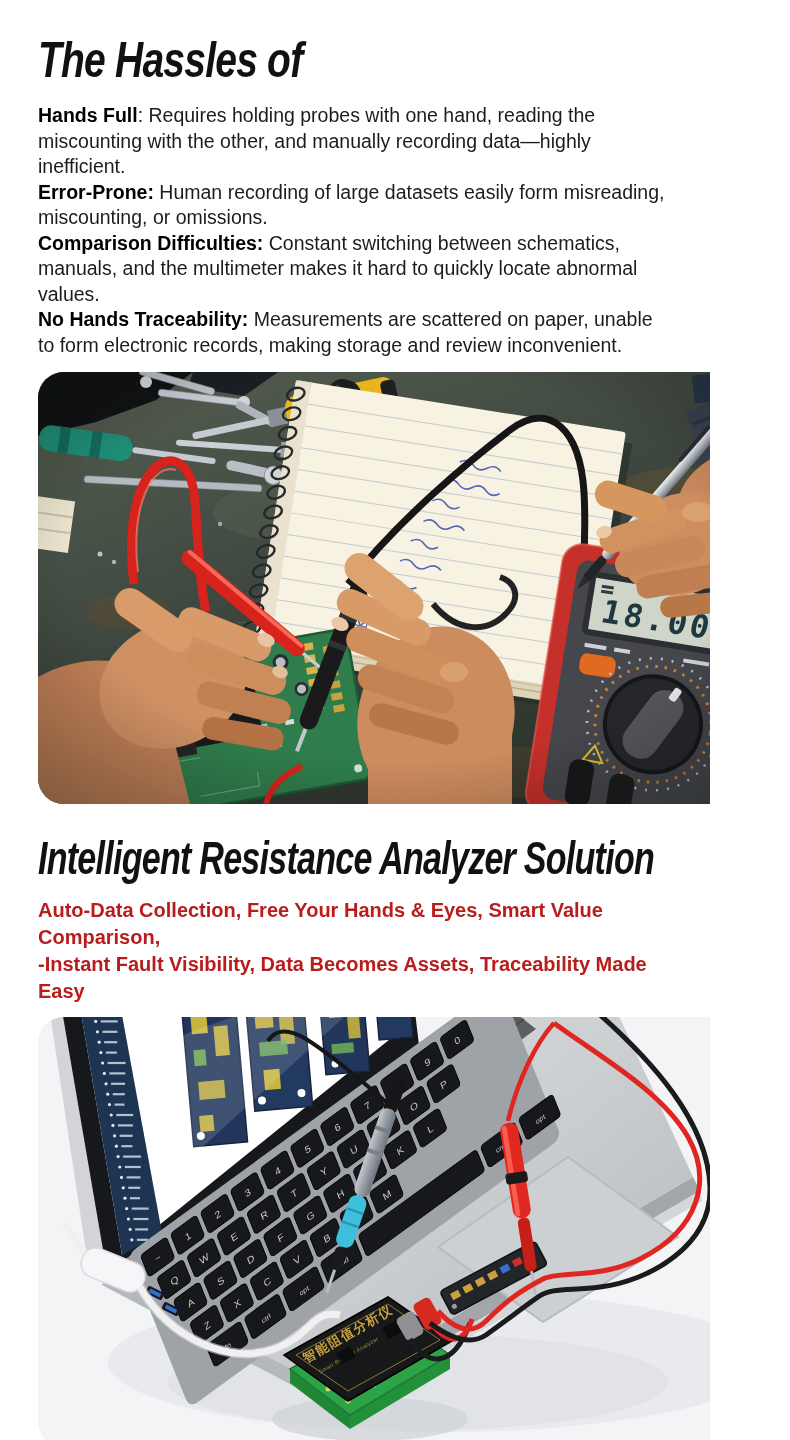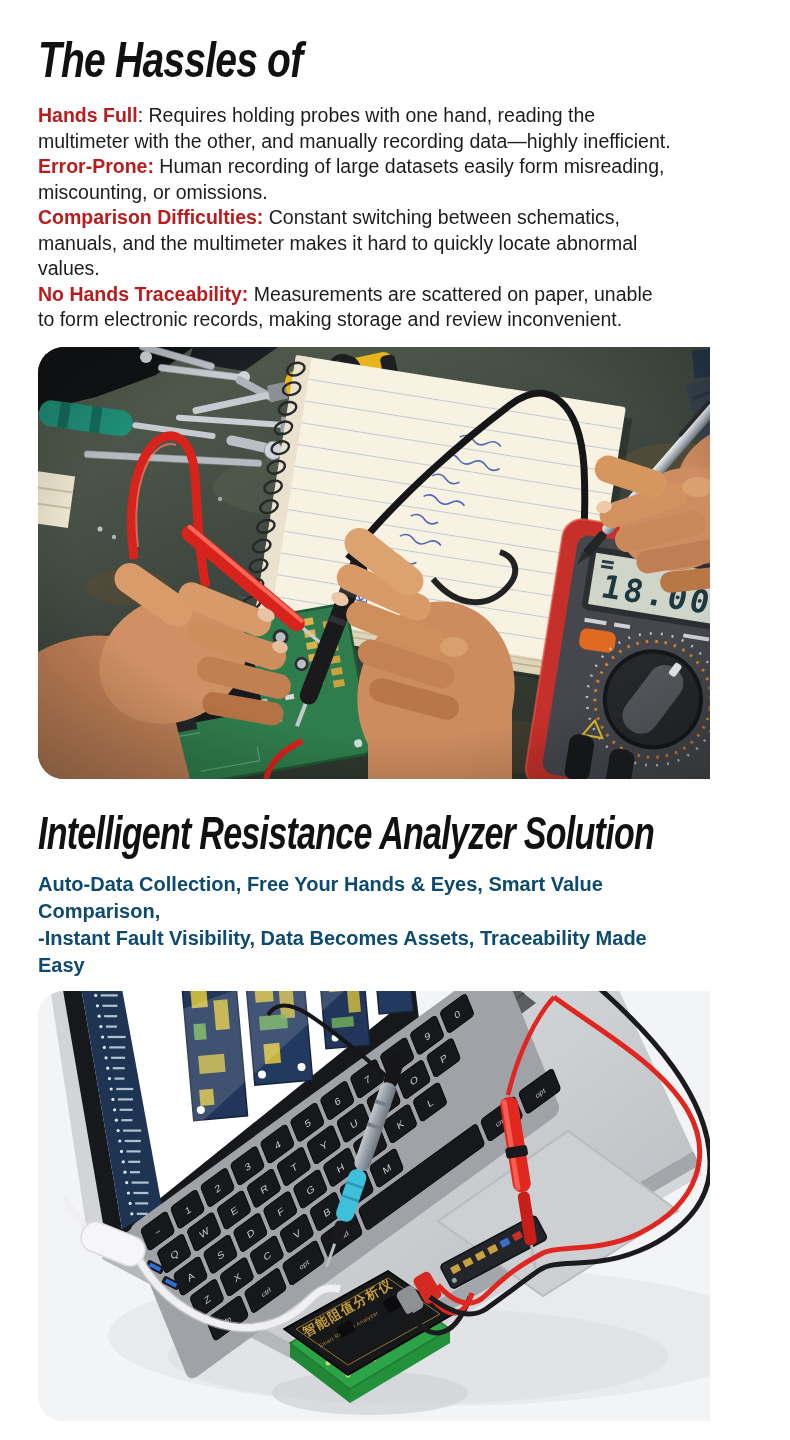--- a/index.html
+++ b/index.html
@@ -10,21 +10,21 @@
   }
   .h-display{
     font-weight:700;font-style:italic;color:#111;
     letter-spacing:-1px;line-height:1.06;margin:0;
   }
   .h1-block{margin-top:34px;}
   .h1-line{display:inline-block;transform:scaleX(.78);transform-origin:left center;
     font-size:50px;white-space:nowrap;}
   .h1-block .row{line-height:1.04;}
   .points{margin-top:16px;font-size:19.5px;line-height:25.5px;color:#1c1c1c;}
-  .points b{color:#b91c1c;}
+  .points b{color:#000000;}
   .photo{
     position:relative;width:714px;border-radius:26px;overflow:hidden;
     background:#eee;
   }
   .photo1{height:432px;margin-top:14px;}
   .photo2{height:430px;margin-top:12px;}
   .h2-block{margin-top:30px;}
   .h2-line{display:inline-block;transform:scaleX(.74);transform-origin:left center;
     font-size:46px;white-space:nowrap;}
   .benefits{margin-top:14px;font-weight:700;font-size:20px;line-height:27px;}
@@ -37,21 +37,21 @@
 </head>
 <body>
 
 <div class="page">
 
   <div class="h1-block">
     <div class="row"><span class="h-display h1-line">The Hassles of</span></div>
   </div>
 
   <div class="points">
-    <b>Hands Full</b><span>: Requires holding probes with one hand, reading the multimeter with the other, and manually recording data—highly inefficient.</span><br>
+    <b>Hands Full</b><span>: Requires holding probes with one hand, reading the miscounting with the other, and manually recording data—highly inefficient.</span><br>
     <b>Error-Prone:</b><span> Human recording of large datasets easily form misreading, miscounting, or omissions.</span><br>
     <b>Comparison Difficulties:</b><span> Constant switching between schematics, manuals, and the multimeter makes it hard to quickly locate abnormal values.</span><br>
     <b>No Hands Traceability:</b><span> Measurements are scattered on paper, unable to form electronic records, making storage and review inconvenient.</span>
   </div>
 
   <div class="photo photo1">
     <svg width="714" height="432" viewBox="0 0 714 432">
       <defs>
         <linearGradient id="bench" x1="0" y1="0" x2="0.6" y2="1">
           <stop offset="0" stop-color="#565f50"></stop>
@@ -367,21 +367,21 @@
       </g>
 
       <rect width="714" height="432" fill="url(#vig)"></rect>
     </svg>
   </div>
 
   <div class="h2-block">
     <span class="h-display h2-line">Intelligent Resistance Analyzer Solution</span>
   </div>
 
-  <div class="benefits" style="color:#0c4a6e;">
+  <div class="benefits" style="color:#b91c1c;">
     <div>Auto-Data Collection, Free Your Hands &amp; Eyes, Smart Value Comparison,</div>
     <div>-Instant Fault Visibility, Data Becomes Assets, Traceability Made Easy</div>
   </div>
 
   <div class="photo photo2">
     <svg width="714" height="430" viewBox="0 0 714 430">
       <defs>
         <linearGradient id="alum" x1="0" y1="0" x2="1" y2="1">
           <stop offset="0" stop-color="#e0e2e5"></stop>
             <stop offset="0.55" stop-color="#cdd0d3"></stop>

